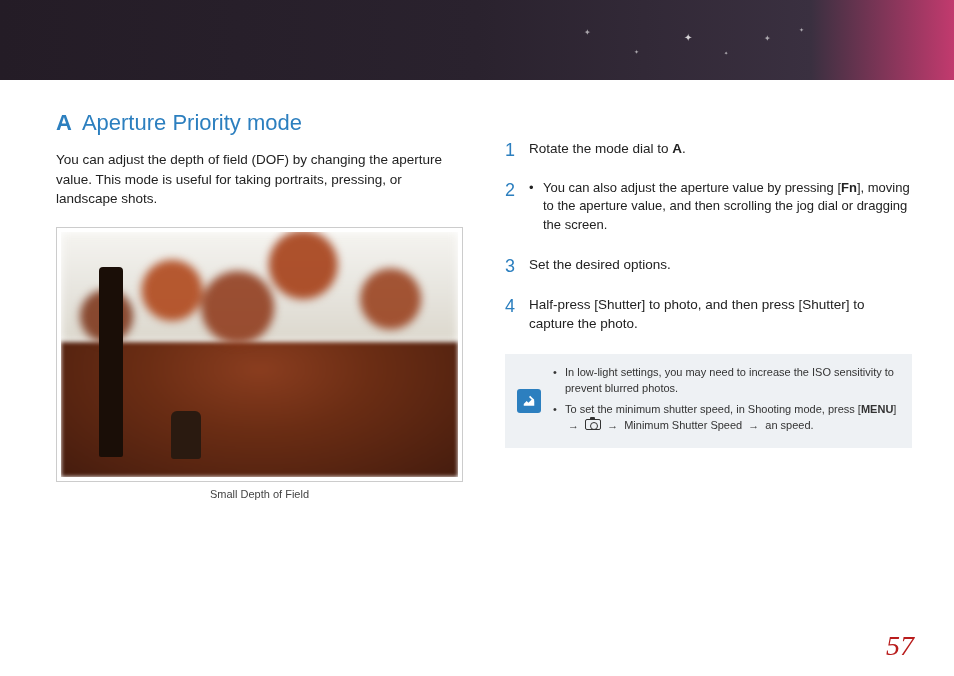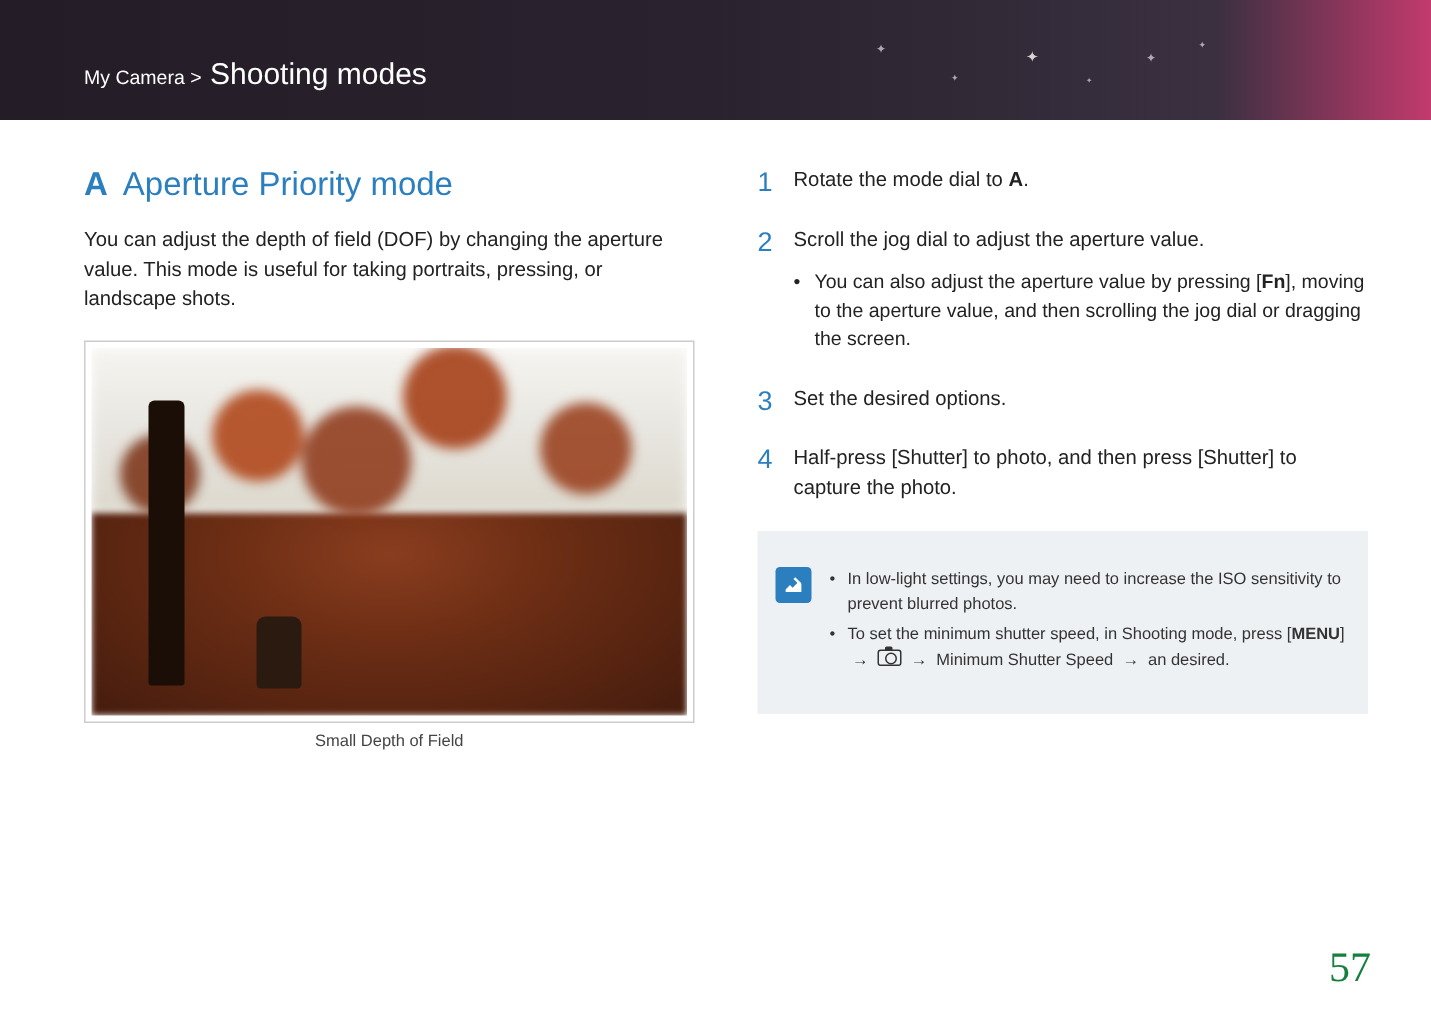--- a/index.html
+++ b/index.html
@@ -94,21 +94,21 @@
     background: radial-gradient(circle at 30% 40%, rgba(176,72,28,0.9) 0 30px, transparent 31px),
                 radial-gradient(circle at 60% 25%, rgba(166,64,24,0.9) 0 34px, transparent 35px),
                 radial-gradient(circle at 80% 45%, rgba(150,58,22,0.85) 0 30px, transparent 31px),
                 radial-gradient(circle at 45% 50%, rgba(140,52,20,0.85) 0 36px, transparent 37px),
                 radial-gradient(circle at 15% 55%, rgba(120,46,18,0.85) 0 26px, transparent 27px);
   }
   .sun { position: absolute; left: 22px; top: 72px; width: 22px; height: 22px; background: radial-gradient(circle, #ffffff 0%, #ffe9b0 40%, transparent 70%); border-radius: 50%; box-shadow: 0 0 22px 10px rgba(255,255,220,0.7); }
   .blur .sky, .blur .foliage { filter: blur(4px); }
   .blur .ground { filter: blur(2px); }
   .caption { font-size: 11px; color: #444; margin-top: 6px; }
-  ol.steps { list-style: none; counter-reset: step; }
+  ol.steps { list-style: none; counter-reset: step; margin-top: 29px; }
   ol.steps > li {
     counter-increment: step;
     position: relative;
     padding-left: 24px;
     font-size: 13.5px;
     line-height: 1.45;
     margin-bottom: 20px;
   }
   ol.steps > li::before {
     content: counter(step);
@@ -134,25 +134,26 @@
     top: 0;
   }
   .inline-bold { font-weight: 400; }
   .inline-icon {
     font-weight: 700;
     font-family: Arial, sans-serif;
   }
   .note {
     background: #eef1f4;
     display: flex;
-    padding: 24px 12px;
+    padding: 10px 12px;
     gap: 12px;
     font-size: 11px;
     line-height: 1.5;
     color: #333;
+    align-items: center;
   }
   .note-icon {
     width: 24px; height: 24px; flex-shrink: 0;
     background: #2c7fbf;
     border-radius: 3px;
     display: flex; align-items: center; justify-content: center;
     color: #fff;
   }
   .note ul { list-style: none; }
   .note li { position: relative; padding-left: 12px; margin-bottom: 4px; }
@@ -161,40 +162,36 @@
   .cam-icon {
     display: inline-block; width: 16px; height: 11px; border: 1.2px solid #333; border-radius: 2px; position: relative; vertical-align: -1px;
   }
   .cam-icon::before { content:""; position:absolute; top:-3px; left:4px; width:5px; height:3px; background:#333; border-radius:1px 1px 0 0; }
   .cam-icon::after { content:""; position:absolute; top:1.5px; left:4px; width:6px; height:6px; border:1.2px solid #333; border-radius:50%; }
   .page-num {
     position: absolute;
     right: 40px;
     bottom: 14px;
     font-size: 28px;
-    color: #15803d;
+    font-style: italic;
+    color: #b91c1c;
     font-family: Georgia, serif;
   }
 </style>
 </head>
 <body>
 
 <div class="header">
   <div class="header-sparkle">
     <span class="sparkle" style="left:10px;top:8px">✦</span>
     <span class="sparkle" style="left:60px;top:28px;font-size:6px">✦</span>
     <span class="sparkle" style="left:110px;top:12px;font-size:10px;opacity:.8">✦</span>
     <span class="sparkle" style="left:150px;top:30px;font-size:5px">✦</span>
     <span class="sparkle" style="left:190px;top:14px">✦</span>
     <span class="sparkle" style="left:225px;top:6px;font-size:6px">✦</span>
-  </div>
-  <div class="crumb">
-    <span>My Camera</span>
-    <span>&gt;</span>
-    <span class="section">Shooting modes</span>
   </div>
 </div>
 
 <div class="content">
   <div class="left">
     <div class="mode-title">
       <span class="icon-a">A</span>
       <span>Aperture Priority mode</span>
     </div>
     <p class="para">You can adjust the depth of field (DOF) by changing the aperture value. This mode is useful for taking portraits, pressing, or landscape shots.</p>
@@ -214,21 +211,20 @@
       </div>
     </div>
   </div>
 
   <div class="right">
     <ol class="steps">
       <li>
         <span>Rotate the mode dial to </span><span class="inline-icon">A</span><span>.</span>
       </li>
       <li>
-        <span>Scroll the jog dial to adjust the aperture value.</span>
         <div class="sub">
           <span>You can also adjust the aperture value by pressing [</span><span class="inline-icon">Fn</span><span>], moving to the aperture value, and then scrolling the jog dial or dragging the screen.</span>
         </div>
       </li>
       <li>
         <span>Set the desired options.</span>
       </li>
       <li>
         <span>Half-press [</span><span class="inline-bold">Shutter</span><span>] to photo, and then press [</span><span class="inline-bold">Shutter</span><span>] to capture the photo.</span>
       </li>
@@ -241,20 +237,20 @@
             <path fill="#fff" d="M14 3l7 7-2 2-7-7z"></path>
           </svg>
       </div>
       <ul>
         <li>In low-light settings, you may need to increase the ISO sensitivity to prevent blurred photos.</li>
         <li>
           <span>To set the minimum shutter speed, in Shooting mode, press [</span><span class="inline-icon">MENU</span><span>] </span><span class="arrow">→</span>
           <span class="cam-icon"></span>
           <span class="arrow">→</span>
           <span class="inline-bold">Minimum Shutter Speed</span>
-          <span class="arrow">→</span><span> an desired.</span>
+          <span class="arrow">→</span><span> an speed.</span>
         </li>
       </ul>
     </div>
   </div>
 </div>
 
 <div class="page-num">57</div>
 
 </body></html>

